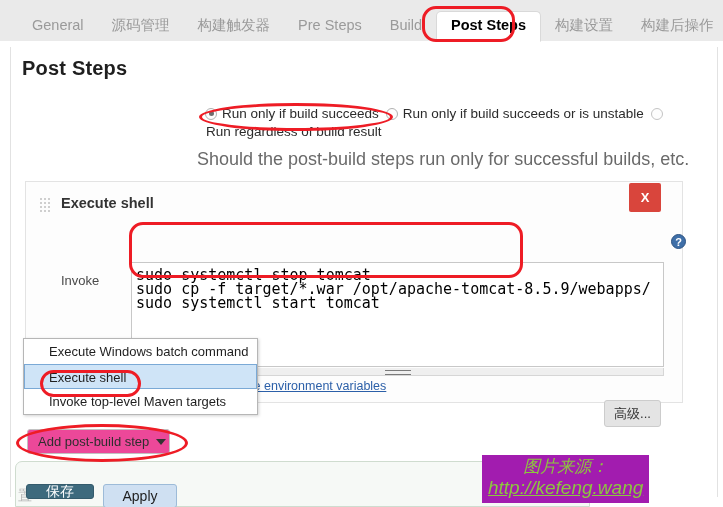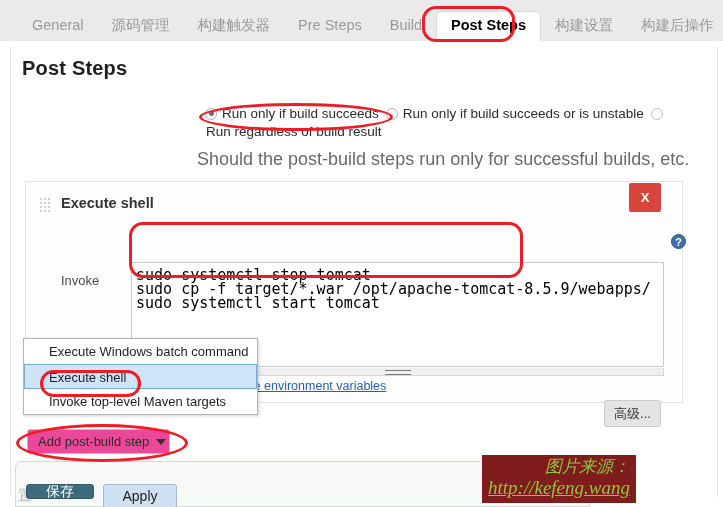--- a/index.html
+++ b/index.html
@@ -367,25 +367,24 @@
     font-size: 14px;
     color: #b8b8b8;
     z-index: 6;
     white-space: nowrap;
   }
 
   
   .watermark {
     position: absolute;
     left: 482px; top: 455px;
-    background: #7f1d1d;
+    background: #a21caf;
     padding: 2px 6px 4px 6px;
     z-index: 30;
-    text-align: right;
-    font-family: Liberation Serif, serif;
+    text-align: center;
   }
   .wm-line1 {
     font-style: italic;
     font-size: 17px;
     color: #8dc63f;
     line-height: 20px;
     white-space: nowrap;
   }
   .wm-line2 {
     font-style: italic;

